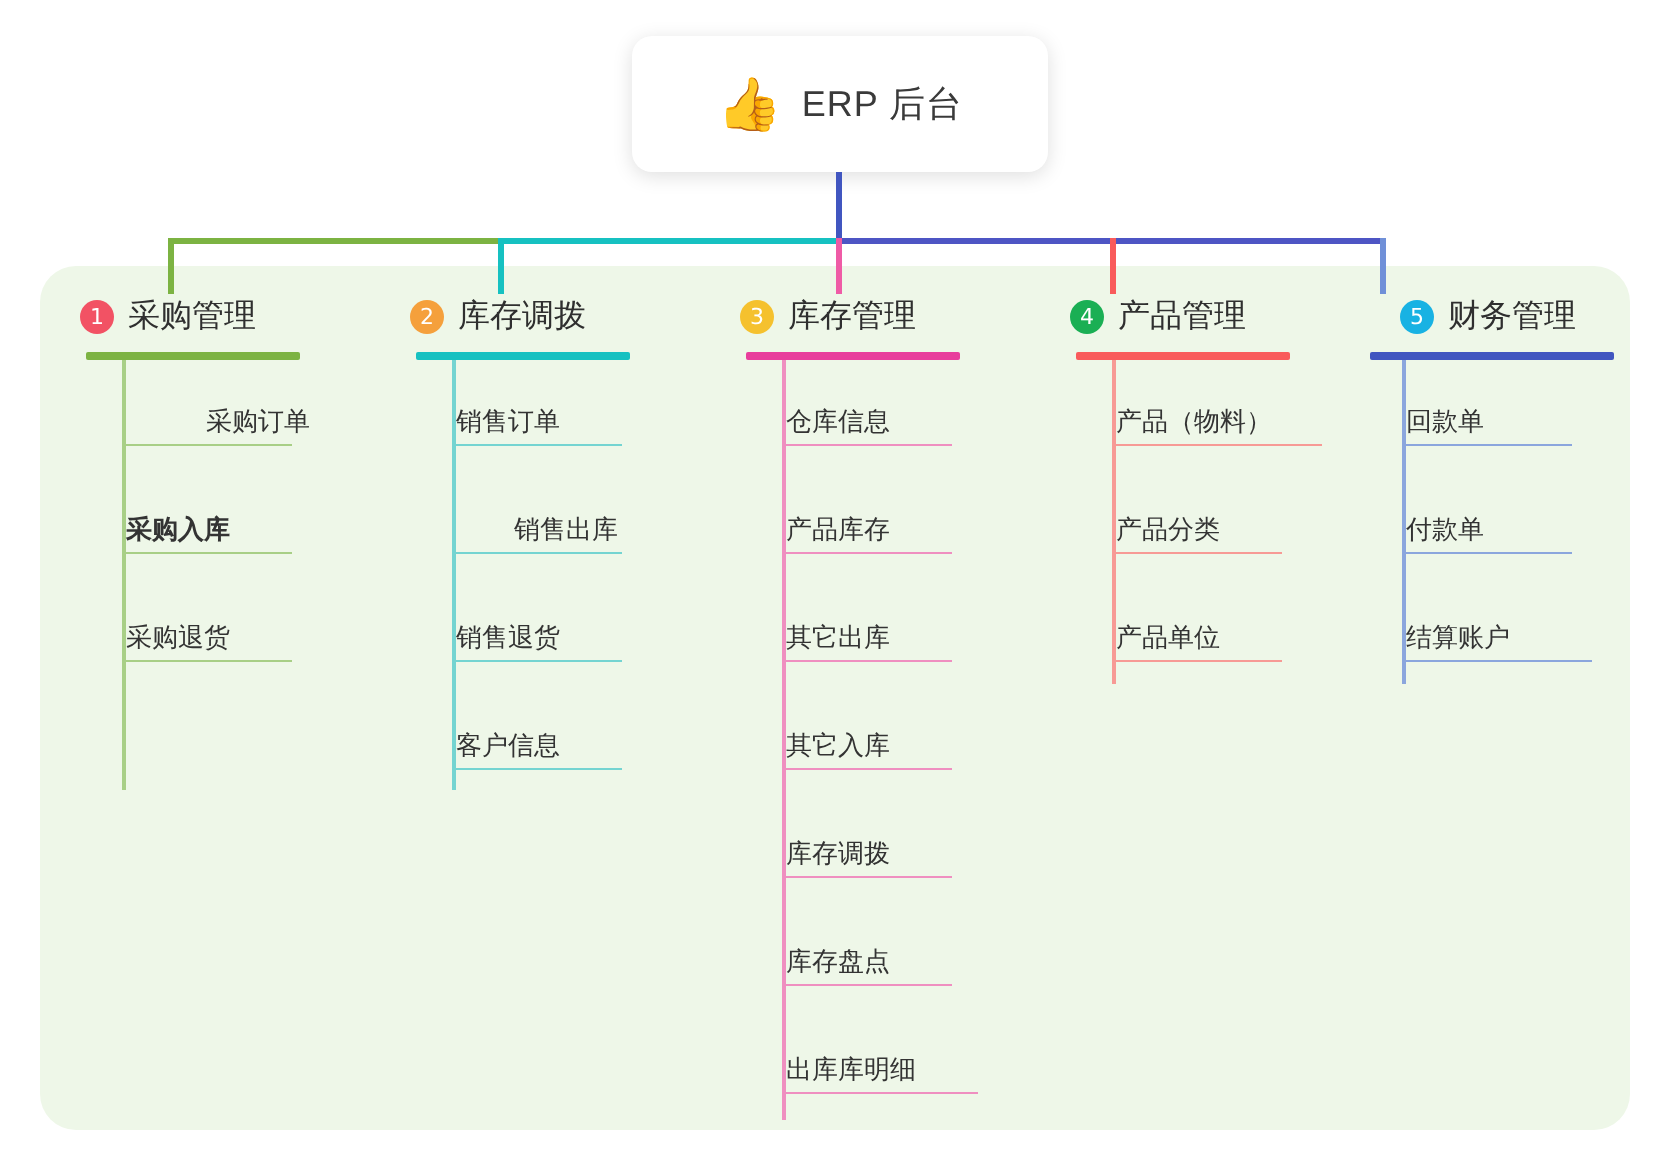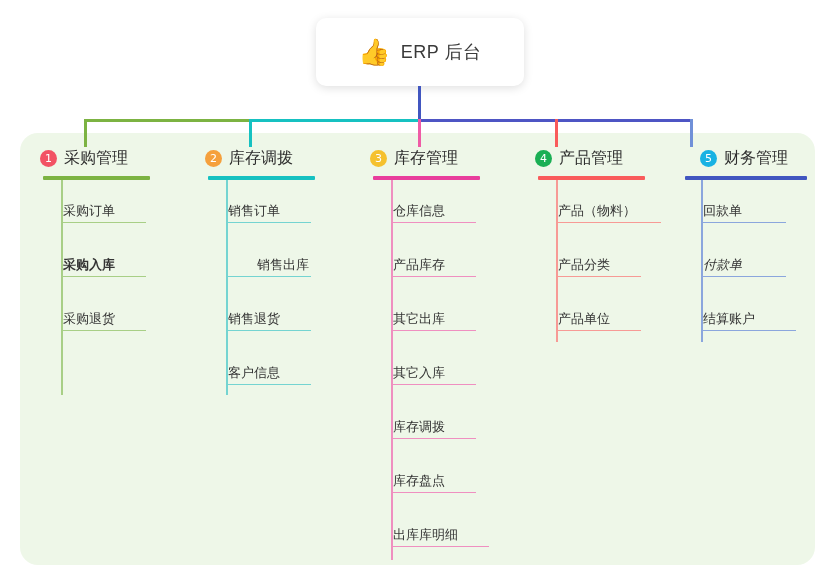--- a/index.html
+++ b/index.html
@@ -144,21 +144,21 @@
   <div class="conn" style="left:690px; top:119px; width:3px; height:28px; background:#7090d8;"></div>
 
   <div class="column" style="left:40px;">
     <div class="col-head">
       <span class="badge" style="background:#f25264;">1</span>
       <span class="col-title">采购管理</span>
     </div>
     <div class="head-rule" style="left:3px; top:31px; width:107px; background:#7cb342;"></div>
     <div class="spine" style="left:21px; top:35px; height:215px; background:#a8cf86;"></div>
 
-    <div class="leaf" style="left:21px; top:57px; width:85px;">
+    <div class="leaf" style="left:21px; top:57px; width:85px;padding-left:40px;">
       <span class="leaf-label">采购订单</span>
       <span class="leaf-rule" style="width:85px; background:#a8cf86;"></span>
     </div>
     <div class="leaf" style="left:21px; top:111px; width:85px;font-weight:bold;">
       <span class="leaf-label">采购入库</span>
       <span class="leaf-rule" style="width:85px; background:#a8cf86;"></span>
     </div>
     <div class="leaf" style="left:21px; top:165px; width:85px;">
       <span class="leaf-label">采购退货</span>
       <span class="leaf-rule" style="width:85px; background:#a8cf86;"></span>
@@ -256,21 +256,21 @@
       <span class="badge" style="background:#18b2e3;">5</span>
       <span class="col-title">财务管理</span>
     </div>
     <div class="head-rule" style="left:-15px; top:31px; width:122px; background:#4156c0;"></div>
     <div class="spine" style="left:1px; top:35px; height:162px; background:#8ba6dd;"></div>
 
     <div class="leaf" style="left:1px; top:57px; width:85px;">
       <span class="leaf-label">回款单</span>
       <span class="leaf-rule" style="width:85px; background:#8ba6dd;"></span>
     </div>
-    <div class="leaf" style="left:1px; top:111px; width:85px;font-style:italic;">
+    <div class="leaf" style="left:1px; top:111px; width:85px;">
       <span class="leaf-label">付款单</span>
       <span class="leaf-rule" style="width:85px; background:#8ba6dd;"></span>
     </div>
     <div class="leaf" style="left:1px; top:165px; width:95px;">
       <span class="leaf-label">结算账户</span>
       <span class="leaf-rule" style="width:95px; background:#8ba6dd;"></span>
     </div>
   </div>
 
 </div>

